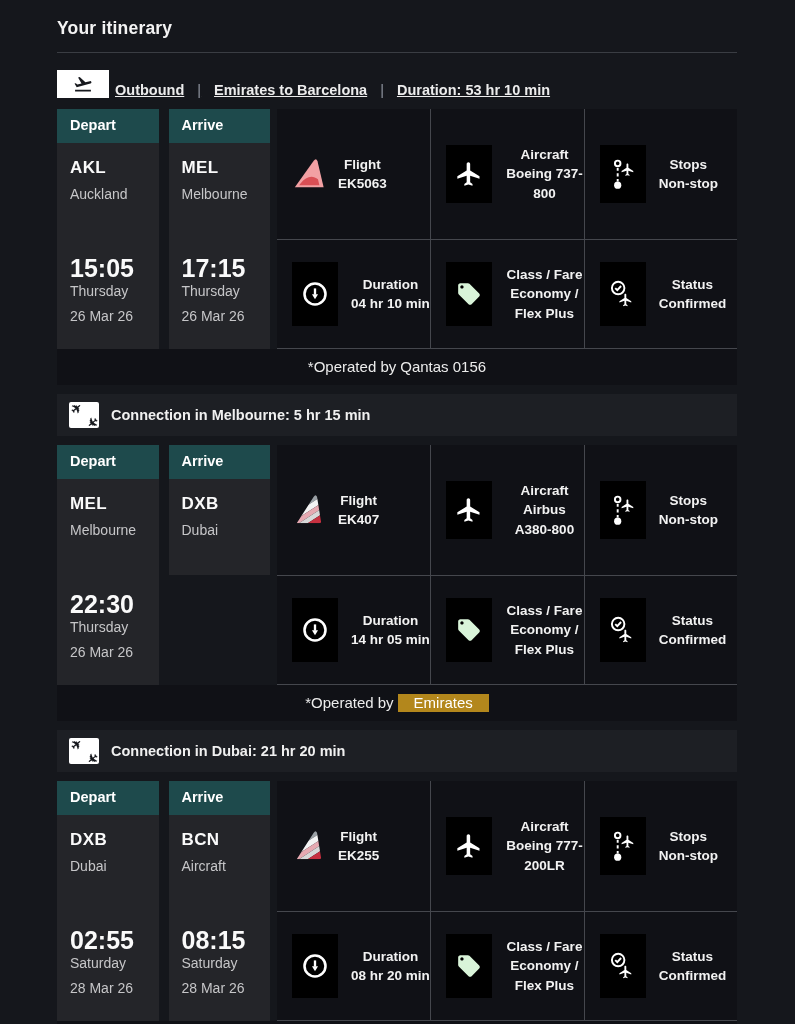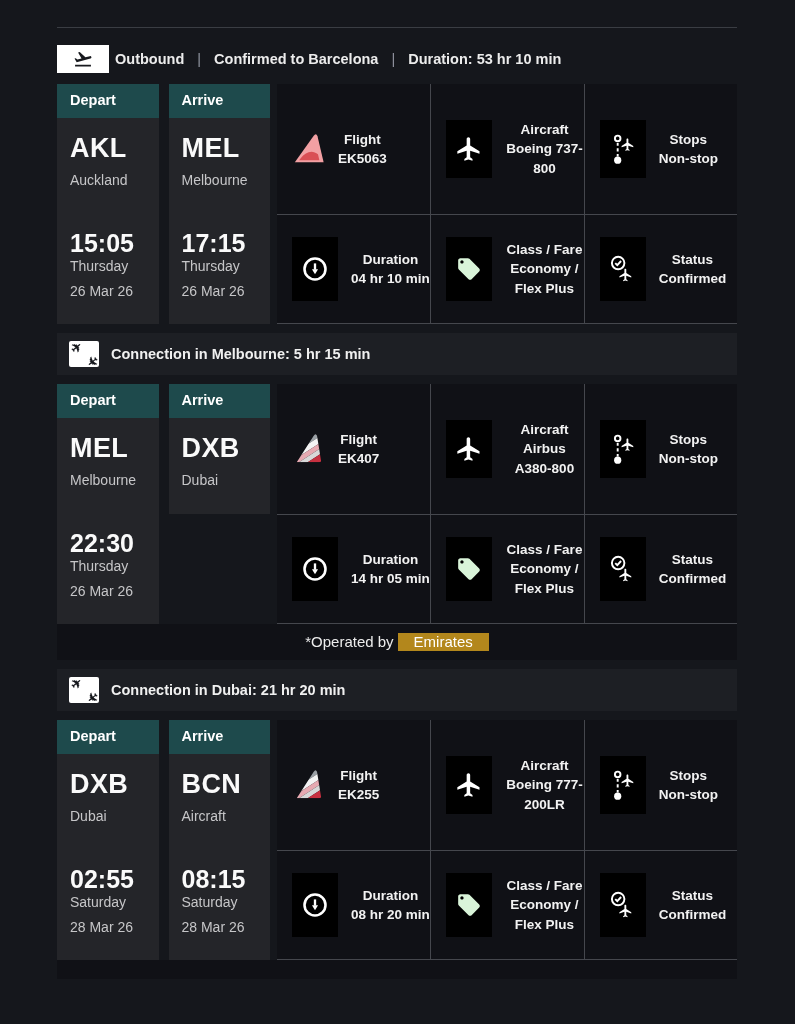--- a/index.html
+++ b/index.html
@@ -8,31 +8,31 @@
     width:795px; height:1024px; overflow:hidden;
     background:#15171c;
     font-family:"Liberation Sans", sans-serif;
     -webkit-font-smoothing:antialiased;
   }
   .wrap { padding:14px 58px 0 57px; }
 
   .page-title { font-size:17.5px; font-weight:700; color:#f3f3f3; margin:4px 0 0; letter-spacing:.2px; }
   .title-rule { border:none; border-top:1px solid #3a3d43; margin:13px 0 0; }
 
-  .journey { display:flex; align-items:center; margin:17px 0 11px; color:#ececec; font-weight:700; font-size:14.5px; }
+  .journey { display:flex; align-items:flex-end; margin:17px 0 11px; color:#ececec; font-weight:700; font-size:14.5px;text-decoration:underline; }
   .jicon { width:52px; height:28px; background:#ffffff; display:flex; align-items:center; justify-content:center; margin-right:6px; flex:0 0 auto; }
   .jsep { color:#9094a0; margin:0 13px; font-weight:400; }
 
   .seg-card { margin-bottom:9px; }
   .seg-body { display:flex; }
 
   .ltable { width:213px; margin-right:7px; display:grid; grid-template-columns:1fr 1fr; grid-template-rows:34px 96px 110px; column-gap:10px; flex:0 0 auto; }
   .lhead { background:#1e4a4c; color:#fff; font-weight:700; font-size:14.5px; padding:8px 0 0 13px; }
   .lcell { background:#242529; padding:15px 4px 0 13px; }
-  .code { font-size:27px; font-weight:700; color:#fafafa; letter-spacing:.4px; }
+  .code { font-size:17px; font-weight:700; color:#fafafa; letter-spacing:.4px; }
   .city { font-size:14px; color:#c6c6c8; margin-top:8px; }
   .time { font-size:25px; font-weight:700; color:#fafafa; }
   .day  { font-size:14px; color:#c6c6c8; }
   .date { font-size:14px; color:#c6c6c8; margin-top:9px; }
 
   .dgrid { flex:1; display:grid; grid-template-columns:1fr 1fr 1fr; grid-template-rows:130px 110px;text-align:center; }
   .dcell { background:#101116; display:flex; align-items:center; padding-left:15px; }
   .dcell.c2, .dcell.c3 { border-left:1px solid #45474d; }
   .dcell.r2 { border-top:1px solid #45474d; border-bottom:1px solid #45474d; }
   .dtext { font-size:13.5px; font-weight:700; color:#f2f2f2; line-height:1.42; max-width:114px; }
@@ -74,31 +74,32 @@
     </g>
     <g id="qantas-tail">
       <path d="M3 32 L23 4 Q25.5 .5 27 4.5 L33.5 32 Z" fill="#f2a0a3"></path>
       <path d="M9 28 C15 20 22 19 27.5 23.5 L29 30 L7.5 30 Z" fill="#d94f55"></path>
     </g>
   </defs>
 </svg>
 
 <div class="wrap">
 
+  <div class="page-title">Your itinerary</div>
   <hr class="title-rule">
 
   <div class="journey">
     <span class="jicon">
       <svg width="38" height="20" viewBox="0 0 24 24">
           <path fill="#17191e" d="M2.5 19h19v2h-19v-2zm19.57-9.36c-.21-.8-1.04-1.28-1.84-1.06L14.92 10l-6.9-6.43-1.93.51 4.14 7.17-4.97 1.33-1.97-1.54-1.45.39 2.59 4.49L21 11.49c.81-.23 1.28-1.05 1.07-1.85z"></path>
         </svg>
     </span>
     <span>Outbound</span>
     <span class="jsep">|</span>
-    <span>Confirmed to Barcelona</span>
+    <span>Emirates to Barcelona</span>
     <span class="jsep">|</span>
     <span>Duration: 53 hr 10 min</span>
   </div>
 
   <div class="seg-card">
     <div class="seg-body">
       <div class="ltable">
         <div class="lhead">Depart</div>
         <div class="lhead">Arrive</div>
         <div class="lcell">
@@ -161,20 +162,23 @@
         </div>
         <div class="dcell r2 c3">
           <span class="ibox">
               <svg width="28" height="28" viewBox="0 0 26 26">
                 <use href="#status-glyph"></use>
               </svg>
             </span>
           <div class="dtext"><span>Status</span><br><span>Confirmed</span></div>
         </div>
       </div>
+    </div>
+    <div class="op-footer">
+      <span>*Operated by</span><span class="op-val">Qantas 0156</span>
     </div>
   </div>
 
   <div class="conn">
     <span class="conn-ico">
         <span class="pa">✈</span>
         <span class="pb">✈</span>
       </span>
     <span>Connection in Melbourne: 5 hr 15 min</span>
   </div>

